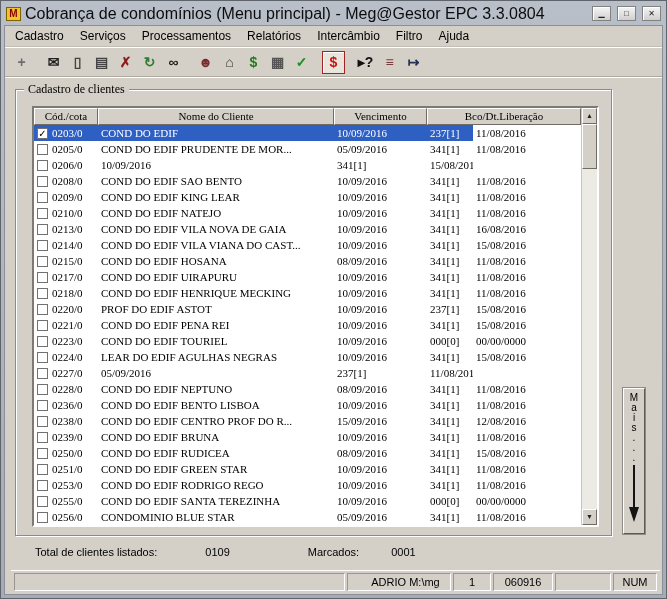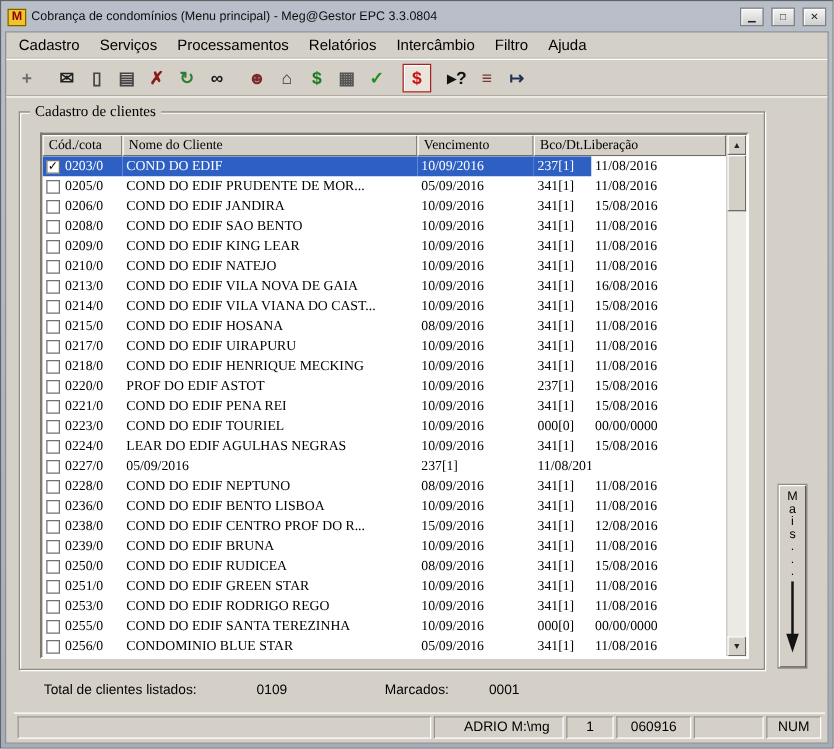--- a/index.html
+++ b/index.html
@@ -6,21 +6,21 @@
   html,body { width:667px; height:599px; overflow:hidden; }
   body { font-family:"Liberation Sans", sans-serif; font-size:11px; color:#000; background:#fff; }
 
   .frame { width:667px; height:599px; border:1px solid #5f646b;
            background:linear-gradient(#b9bfc9,#a6acb6); padding:3px;
            display:flex; flex-direction:column; }
 
   .titlebar { height:21px; display:flex; align-items:center; gap:4px; padding:0 2px 2px 2px; }
   .app-icon { width:15px; height:14px; background:#f0c330; border:1px solid #7d6300;
               color:#8b0000; font-weight:bold; font-size:10px; line-height:12px; text-align:center; }
-  .title { flex:1; font-size:10px; color:#0d0d0d; white-space:nowrap; overflow:hidden; }
+  .title { flex:1; font-size:16px; color:#0d0d0d; white-space:nowrap; overflow:hidden; }
   .win-btn { width:19px; height:15px; margin-left:2px; background:linear-gradient(#f5f5f5,#cfcfcf);
              border:1px solid #828282; box-shadow:inset 1px 1px 0 #fff;
              display:flex; align-items:center; justify-content:center; font-size:8px; color:#222; }
 
   .app-body { flex:1; background:#d4d0c8; border:1px solid #8a909a;
               display:flex; flex-direction:column; overflow:hidden; }
 
   .menubar { height:21px; display:flex; align-items:center; padding-left:2px; font-size:12px;
              border-bottom:1px solid #c2beb5; }
   .menu-item { padding:2px 8px; }
@@ -37,21 +37,21 @@
 
   .groupbox { flex:1; height:447px; position:relative; border:1px solid #8c8c85;
               box-shadow:inset 1px 1px 0 #fff, 1px 1px 0 #fff; padding:16px 12px 0 16px;font-family:Liberation Serif, serif; }
   .group-label { position:absolute; top:-8px; left:8px; background:#d4d0c8; padding:0 4px; font-size:12px; }
 
   .table-wrap { height:421px; display:flex;
                 border-top:2px solid #7e7a72; border-left:2px solid #7e7a72;
                 border-bottom:2px solid #fff; border-right:2px solid #fff;
                 background:#fff; overflow:hidden; }
   .grid { flex:1; display:flex; flex-direction:column; overflow:hidden; }
-  .grid-header { display:grid; grid-template-columns:64px 236px 93px 1fr; height:17px; flex:0 0 17px; }
+  .grid-header { display:grid; grid-template-columns:64px 236px 93px 1fr; height:17px; flex:0 0 17px;text-align:center; }
   .hcell { background:#d4d0c8; border-top:1px solid #fff; border-left:1px solid #fff;
            border-right:1px solid #6f6b63; border-bottom:1px solid #6f6b63;
            padding:0 4px; line-height:15px; white-space:nowrap; overflow:hidden; }
   .grid-body { flex:1; overflow:hidden; background:#fff; }
   .row { display:grid; grid-template-columns:64px 236px 93px 46px 1fr; height:16px; }
   .cell { padding:0 3px; white-space:nowrap; overflow:hidden; line-height:16px; }
   .cell.c1 { display:flex; align-items:center; gap:4px; padding-left:3px; }
   .checkbox { flex:0 0 11px; width:11px; height:11px; background:#fff; border:1px solid #717171;
               display:flex; align-items:center; justify-content:center;
               font-size:10px; line-height:9px; color:#000; }
@@ -200,21 +200,20 @@
                     <div class="cell c2">COND DO EDIF PRUDENTE DE MOR...</div>
                     <div class="cell c3">05/09/2016</div>
                     <div class="cell c4">341[1]</div>
                     <div class="cell c5">11/08/2016</div>
                   </div>
                   <div class="row">
                     <div class="cell c1">
                       <span class="checkbox"></span>
                       <span>0206/0</span>
                     </div>
-                    <div class="cell c2">COND DO EDIF JANDIRA</div>
                     <div class="cell c3">10/09/2016</div>
                     <div class="cell c4">341[1]</div>
                     <div class="cell c5">15/08/2016</div>
                   </div>
                   <div class="row">
                     <div class="cell c1">
                       <span class="checkbox"></span>
                       <span>0208/0</span>
                     </div>
                     <div class="cell c2">COND DO EDIF SAO BENTO</div>

